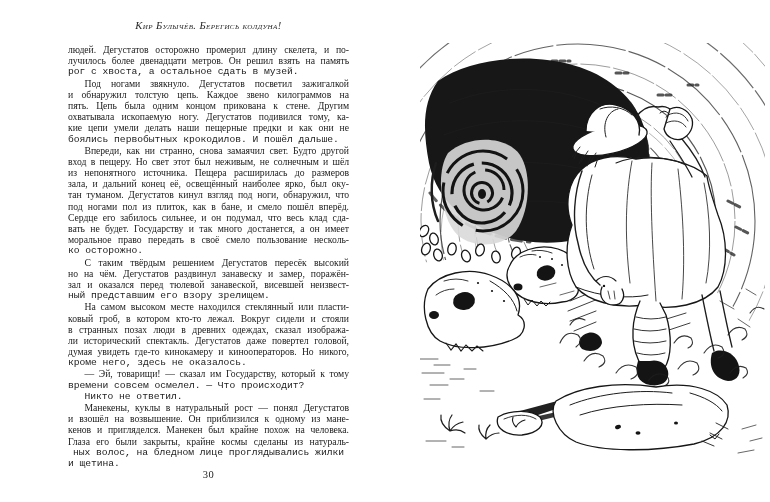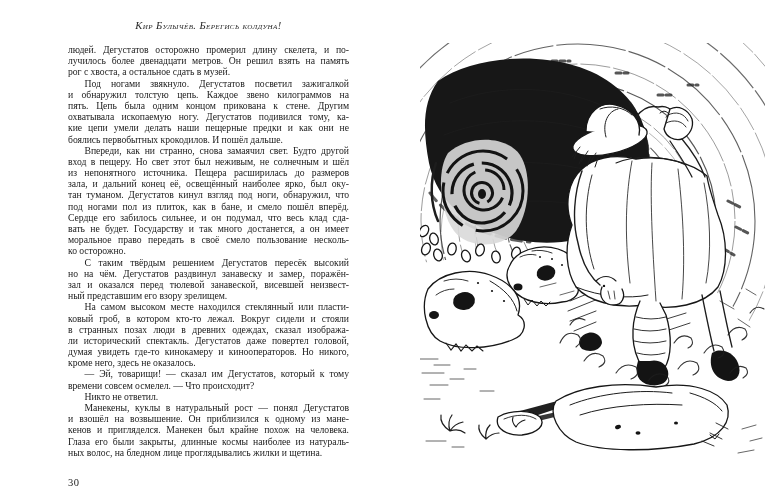--- a/index.html
+++ b/index.html
@@ -5,23 +5,23 @@
   html,body{margin:0;padding:0;background:#ffffff;}
   body{width:770px;height:502px;overflow:hidden;}
   .spread{position:relative;width:770px;height:410px;background:#ffffff;
           font-family:"Liberation Serif",serif;color:#1b1b1b;}
   .page-left{position:absolute;left:68px;top:20px;width:281px;}
   .running-header{font-style:italic;font-variant:small-caps;font-size:10.5px;
                   letter-spacing:.4px;text-align:center;color:#262626;}
   .text-column{margin-top:13px;}
   .line{font-size:9.7px;line-height:11.18px;letter-spacing:-0.05px;
         text-align:justify;text-align-last:justify;white-space:normal;}
-  .line.end{text-align:right;text-align-last:left;}
+  .line.end{text-align:center;text-align-last:left;font-family:Liberation Mono, monospace;}
   .line.indent{text-indent:16.5px;}
-  .page-number{margin-top:19px;font-size:10.5px;letter-spacing:.5px;color:#222;}
+  .page-number{margin-top:0;text-align:center;font-size:10.5px;letter-spacing:.5px;color:#222;}
   .illustration{position:absolute;left:420px;top:43px;width:345px;height:412px;}
   .ring{fill:none;stroke:#2e2e2e;}
   .o{fill:#ffffff;stroke:#161616;stroke-width:1.3;stroke-linejoin:round;stroke-linecap:round;}
   .s{fill:none;stroke:#1d1d1d;stroke-linecap:round;}
   .d{fill:#141414;stroke:none;}
 </style>
 </head>
 <body>
 
 <div class="spread">
@@ -51,27 +51,27 @@
         <div class="line indent">С таким твёрдым решением Дегустатов пересёк высокий</div>
         <div class="line">но на чём. Дегустатов раздвинул занавеску и замер, поражён-</div>
         <div class="line">зал и оказался перед тюлевой занавеской, висевшей неизвест-</div>
         <div class="line end">ный представшим его взору зрелищем.</div>
         <div class="line indent">На самом высоком месте находился стеклянный или пласти-</div>
         <div class="line">ковый гроб, в котором кто-то лежал. Вокруг сидели и стояли</div>
         <div class="line">в странных позах люди в древних одеждах, сказал изобража-</div>
         <div class="line">ли исторический спектакль. Дегустатов даже повертел головой,</div>
         <div class="line">думая увидеть где-то кинокамеру и кинооператоров. Но никого,</div>
         <div class="line end">кроме него, здесь не оказалось.</div>
-        <div class="line indent">— Эй, товарищи! — сказал им Дегустатов, который к тому</div>
+        <div class="line indent">— Эй, товарищи! — сказал им Государству, который к тому</div>
         <div class="line end">времени совсем осмелел. — Что происходит?</div>
         <div class="line indent end">Никто не ответил.</div>
         <div class="line indent">Манекены, куклы в натуральный рост — понял Дегустатов</div>
         <div class="line">и взошёл на возвышение. Он приблизился к одному из мане-</div>
         <div class="line">кенов и пригляделся. Манекен был крайне похож на человека.</div>
-        <div class="line">Глаза его были закрыты, длинные космы наиболее из натураль-</div>
+        <div class="line">Глаза его были закрыты, крайне космы сделаны из натураль-</div>
         <div class="line end">ных волос, на бледном лице проглядывались жилки и щетина.</div>
       </div>
     <div class="page-number">30</div>
   </div>
 
   <svg class="illustration" viewBox="0 0 345 412" role="img" aria-label="Чёрно-белая иллюстрация: человек в шляпе, почёсывая затылок, стоит среди черепов и костей крокодилов перед тёмным входом в пещеру; внизу большой плоский камень">
     <defs>
       <clipPath id="skyClip">
         <path d="M0,0 H345 V292 L258,215 L118,206 L0,220 Z"></path>
       </clipPath>

